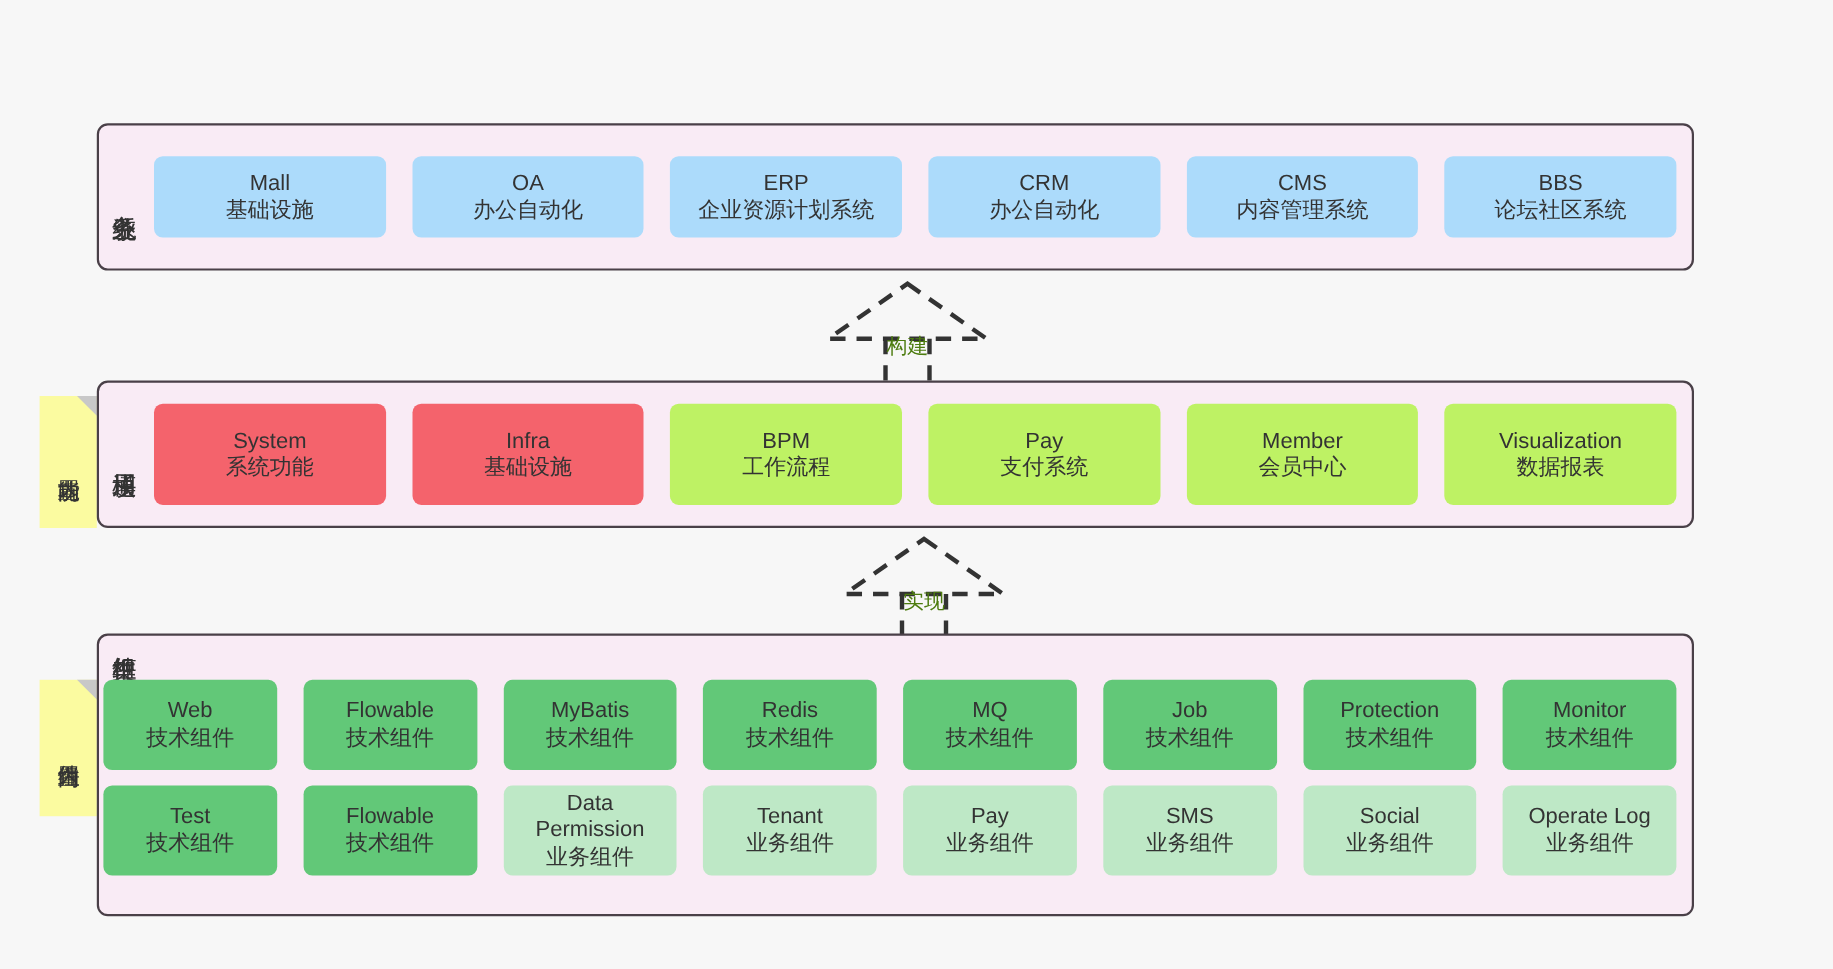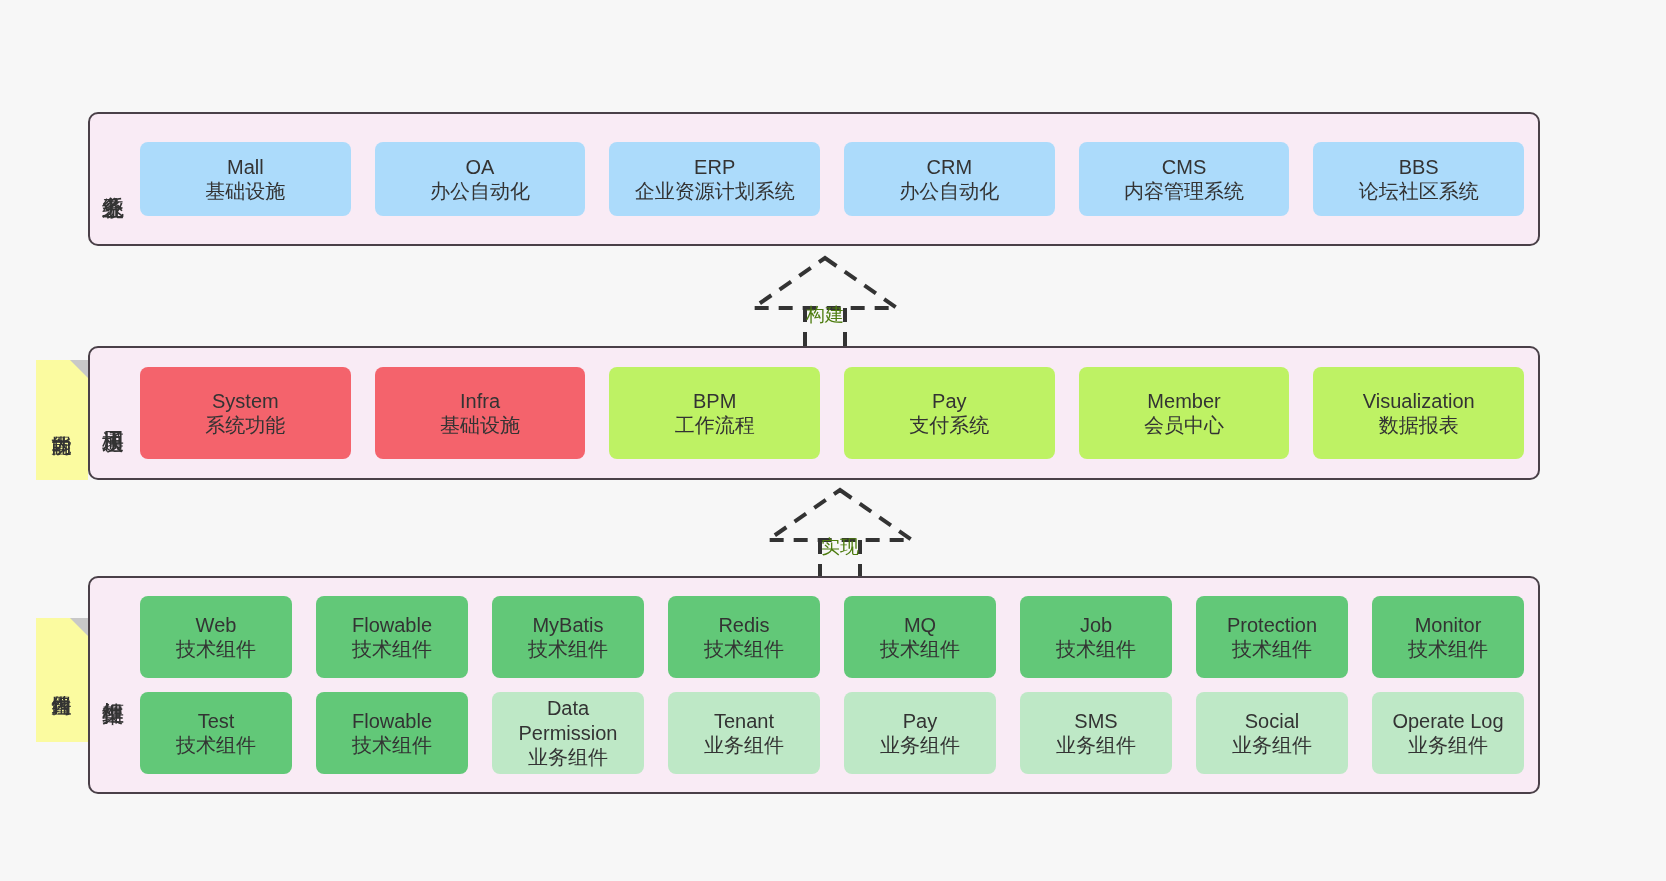--- a/index.html
+++ b/index.html
@@ -90,21 +90,21 @@
   .c-green      { background: #62C878; }
   .c-greenlight { background: #BEE8C6; }
 
   
   #layer-business { left: 88px;  top: 112px; width: 1452px; height: 134px; }
   #layer-business .card { height: 74px; }
 
   #layer-modules  { left: 88px;  top: 346px; width: 1452px; height: 134px; }
   #layer-modules .card { height: 92px; }
 
-  #layer-framework{ left: 88px;  top: 576px; width: 1452px; height: 218px; }
+  #layer-framework{ left: 88px;  top: 576px; width: 1452px; height: 257px; flex-direction: column; }
   #layer-framework .card { height: 82px; }
 
   
   .note {
     position: absolute;
     background: #FBFBA0;
     width: 52px;
     box-sizing: border-box;
     display: flex;
     align-items: center;

